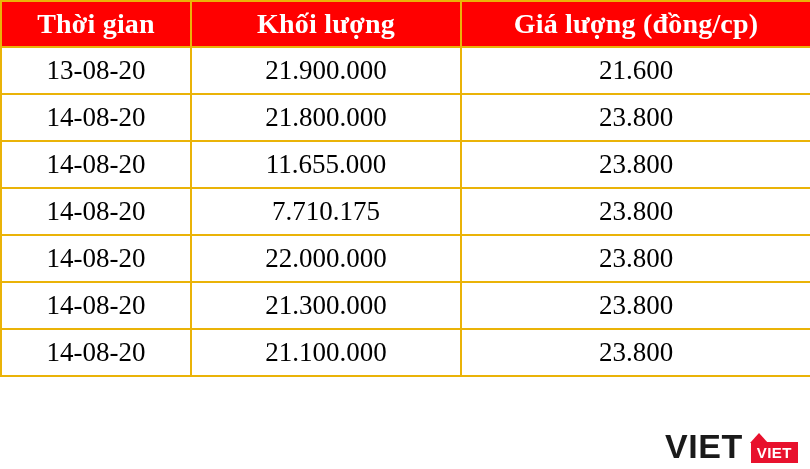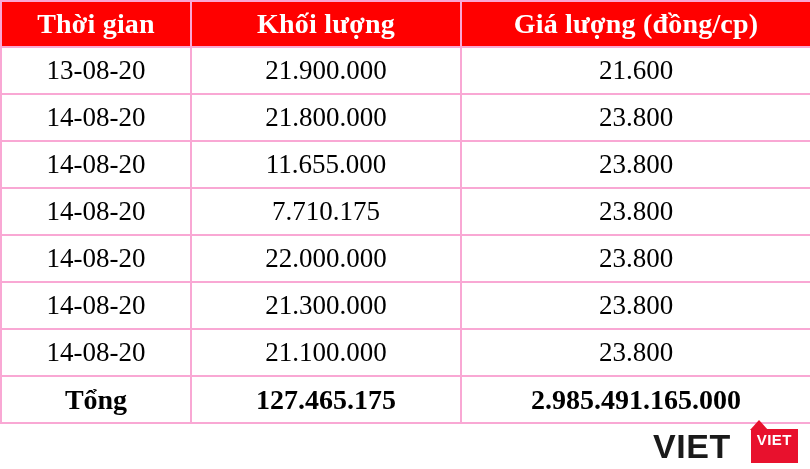--- a/index.html
+++ b/index.html
@@ -22,21 +22,21 @@
   table.data {
     width: 810px;
     border-collapse: collapse;
     table-layout: fixed;
   }
   table.data col.c0 { width: 190px; }
   table.data col.c1 { width: 270px; }
   table.data col.c2 { width: 350px; }
 
   table.data th, table.data td {
-    border: 2px solid #f9a8d4;
+    border: 2px solid #eab308;
     text-align: center;
     vertical-align: middle;
     font-family: "Liberation Serif", serif;
     color: #000000;
     padding: 0;
   }
   table.data thead th {
     background: #ff0000;
     color: #ffffff;
     font-weight: bold;
@@ -55,21 +55,22 @@
   }
   table.data tbody tr.total-row td {
     font-weight: bold;
     font-size: 28px;
   }
   .watermark {
     position: absolute;
     right: 12px;
     bottom: 6px;
     display: flex;
-    gap: 20px;
+    align-items: flex-end;
+    gap: 8px;
     font-family: "Liberation Sans", sans-serif;
   }
   .wm-main {
     font-size: 34px;
     font-weight: bold;
     color: #1a1a1a;
     letter-spacing: 0.5px;
     line-height: 1;
   }
   .wm-badge {
@@ -142,25 +143,20 @@
       <tr>
         <td>14-08-20</td>
         <td>21.300.000</td>
         <td>23.800</td>
       </tr>
       <tr>
         <td>14-08-20</td>
         <td>21.100.000</td>
         <td>23.800</td>
       </tr>
-      <tr class="total-row">
-        <td>Tổng</td>
-        <td>127.465.175</td>
-        <td>2.985.491.165.000</td>
-      </tr>
     </tbody>
   </table>
 
   <div class="watermark">
     <span class="wm-main">VIET</span>
     <span class="wm-badge">VIET</span>
   </div>
 
 </div>
 

